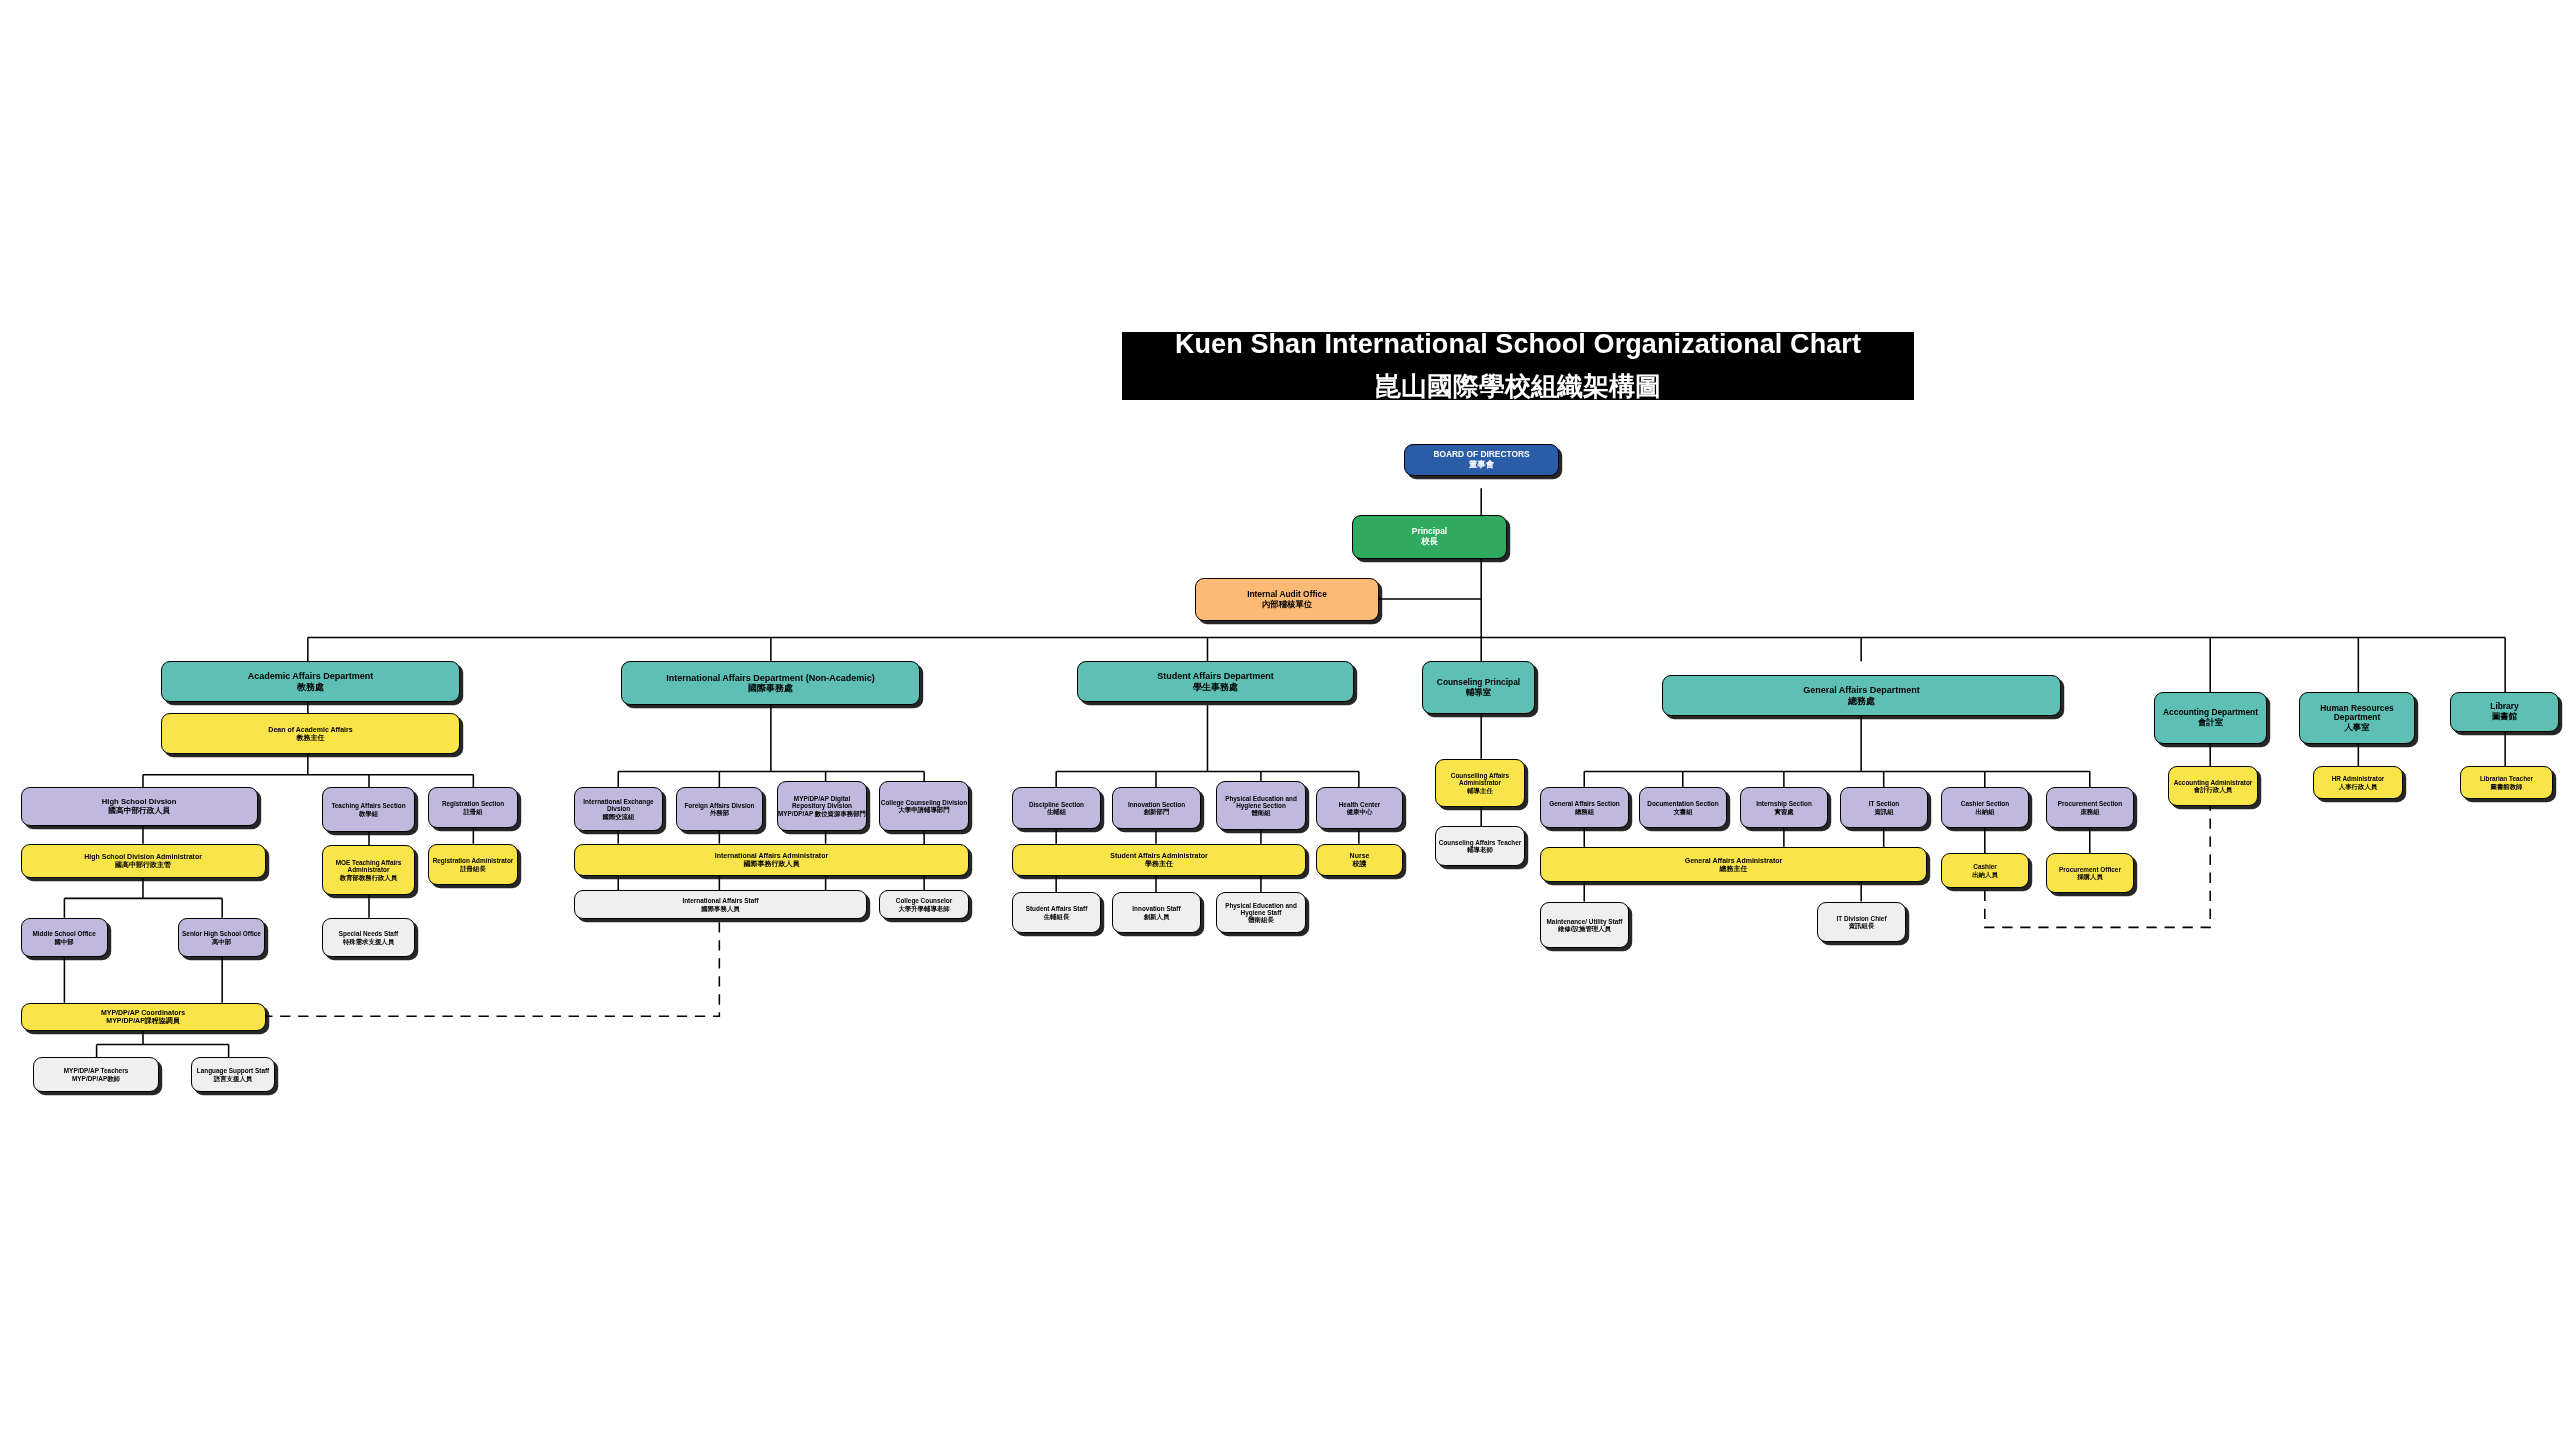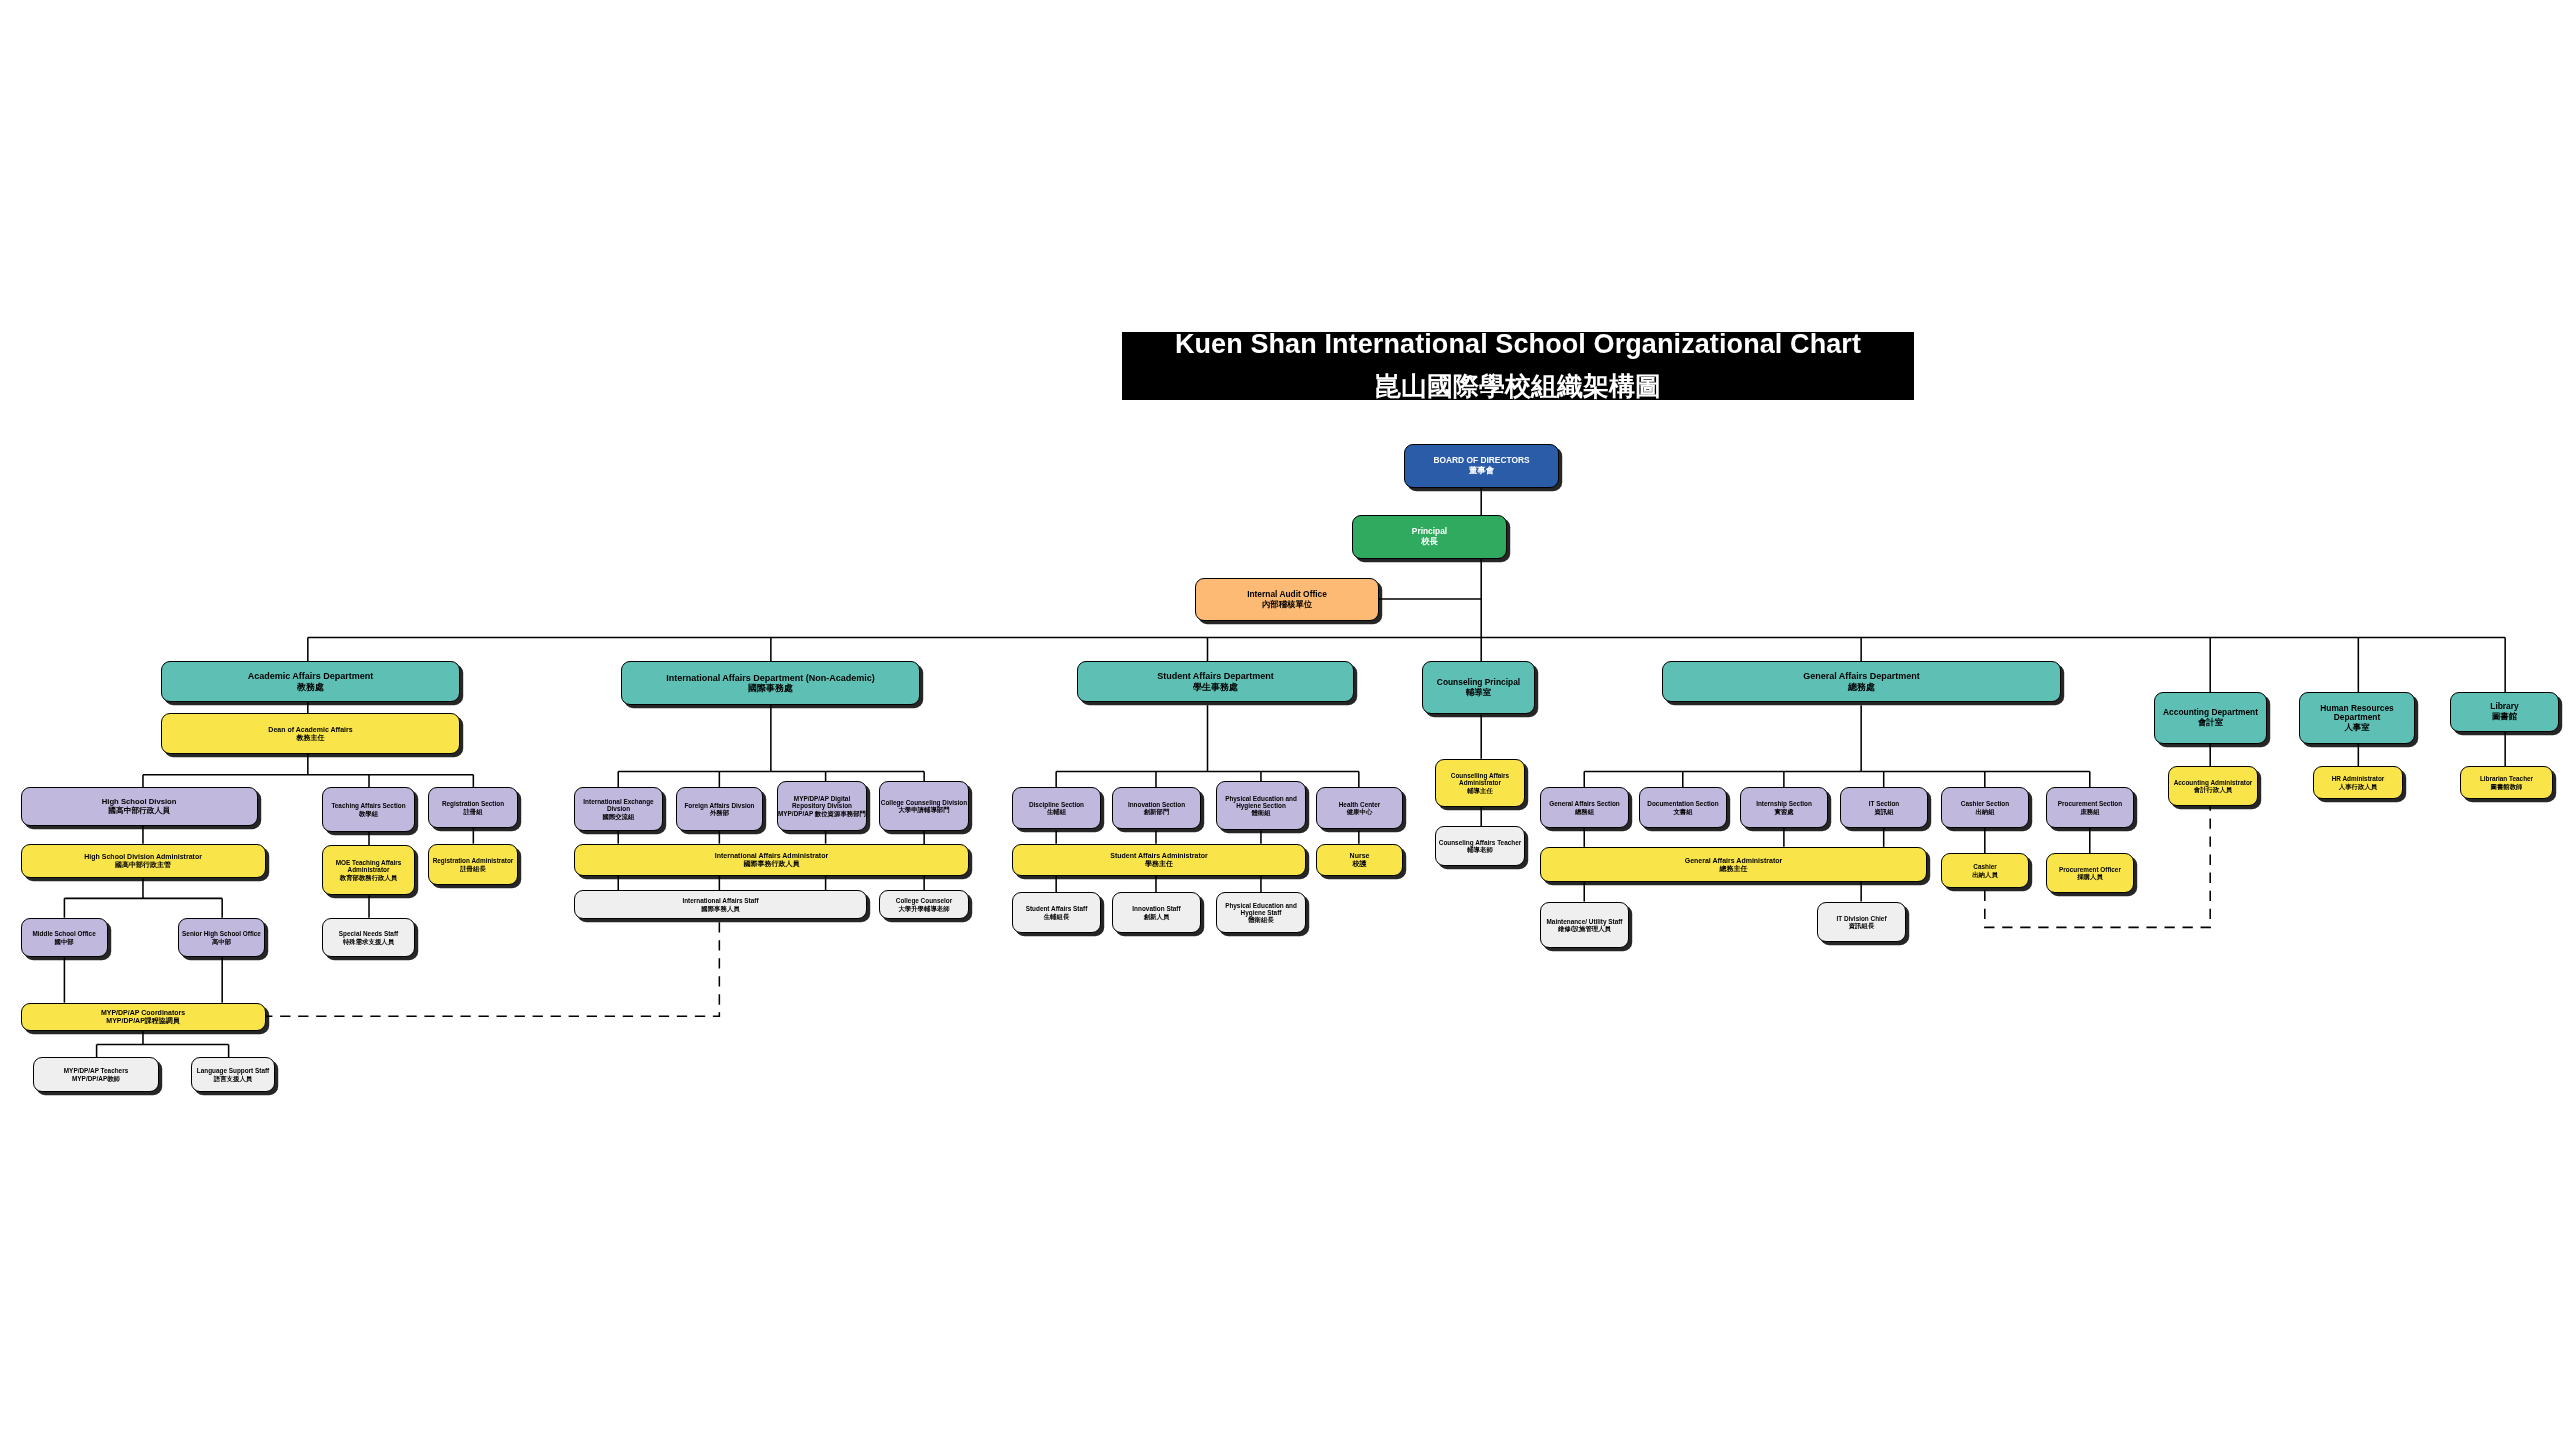--- a/index.html
+++ b/index.html
@@ -155,21 +155,21 @@
       <path d="M 295 1578 L 1117 1578 L 1117 1420"></path>
       <path d="M 3432 1243 L 3432 1440 L 3082 1440 L 3082 1355"></path>
     </g>
   </svg>
 
   <div class="title-banner" style="left:1122px;top:332px;width:792px;height:68px;">
     <div class="t-en">Kuen Shan International School Organizational Chart</div>
     <div class="t-zh">崑山國際學校組織架構圖</div>
   </div>
 
-  <div class="node lvl-board fs13" style="left:1404px;top:444px;width:155px;height:44px;">
+  <div class="node lvl-board fs13" style="left:1404px;top:444px;width:155px;height:32px;">
     <span class="en">BOARD OF DIRECTORS</span>
     <span class="zh">董事會</span>
   </div>
 
   <div class="node lvl-principal fs13" style="left:1352px;top:515px;width:155px;height:44px;">
     <span class="en">Principal</span>
     <span class="zh">校長</span>
   </div>
 
   <div class="node lvl-audit fs13" style="left:1195px;top:578px;width:184px;height:43px;">
@@ -317,21 +317,21 @@
   </div>
   <div class="node lvl-admin fs10" style="left:1435px;top:759px;width:90px;height:48px;">
     <span class="en">Counselling Affairs Administrator</span>
     <span class="zh">輔導主任</span>
   </div>
   <div class="node lvl-staff fs10" style="left:1435px;top:826px;width:90px;height:40px;">
     <span class="en">Counseling Affairs Teacher</span>
     <span class="zh">輔導老師</span>
   </div>
 
-  <div class="node lvl-dept fs14" style="left:1662px;top:661px;width:399px;height:41px;text-align:center;">
+  <div class="node lvl-dept fs14" style="left:1662px;top:675px;width:399px;height:41px;text-align:center;">
     <span class="en">General Affairs Department</span>
     <span class="zh">總務處</span>
   </div>
   <div class="node lvl-section fs10" style="left:1540px;top:787px;width:89px;height:41px;">
     <span class="en">General Affairs Section</span>
     <span class="zh">總務組</span>
   </div>
   <div class="node lvl-section fs10" style="left:1639px;top:787px;width:88px;height:41px;">
     <span class="en">Documentation Section</span>
     <span class="zh">文書組</span>

